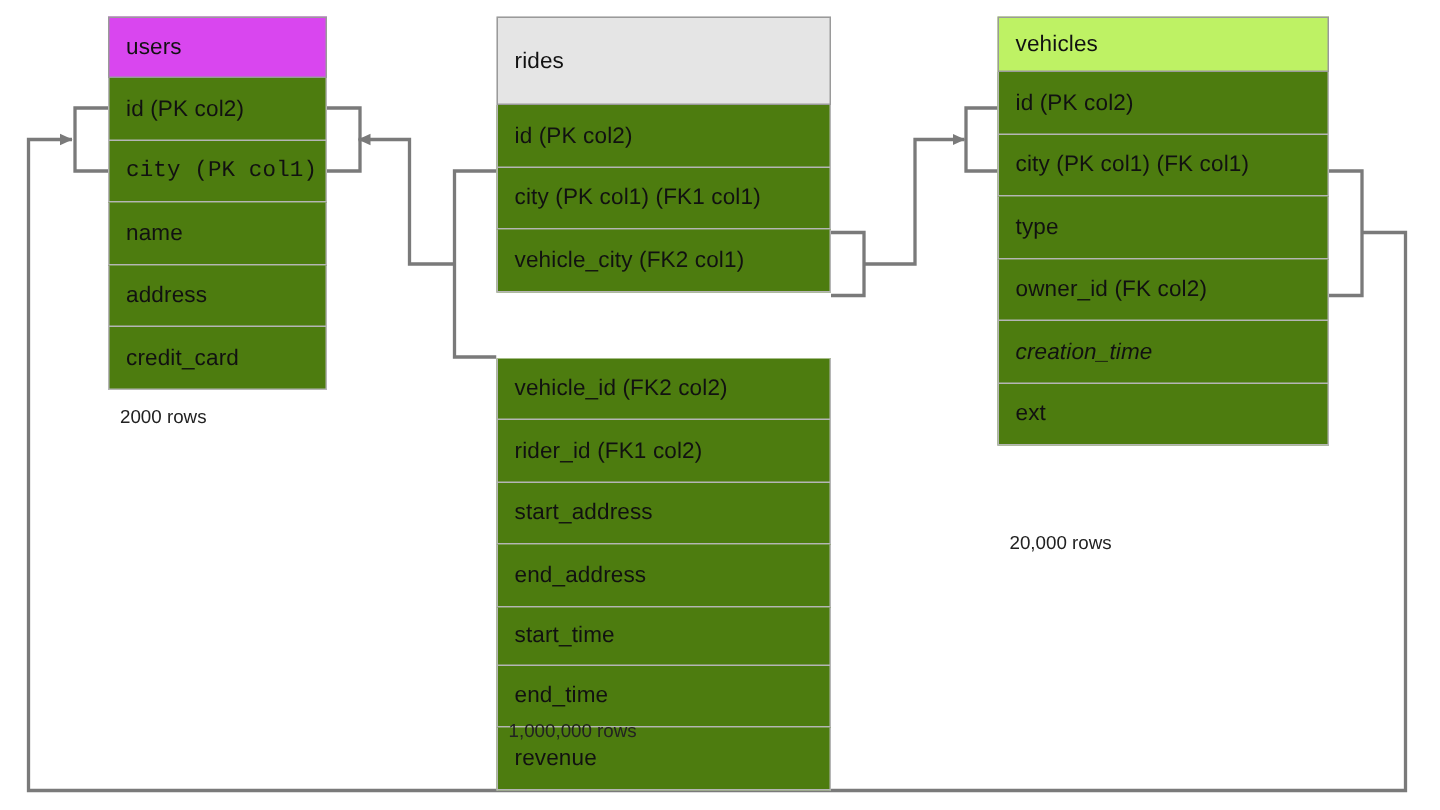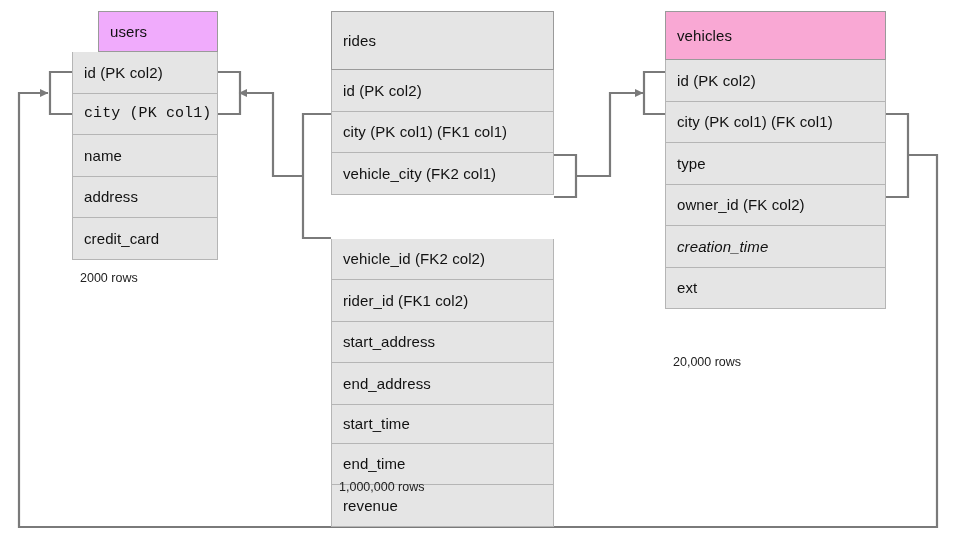--- a/index.html
+++ b/index.html
@@ -41,21 +41,21 @@
     color: #111111;
     display: flex;
     align-items: center;
     padding-left: 11px;
     letter-spacing: 0.1px;
   }
   .entity .row {
     box-sizing: border-box;
     border: 1px solid #b5b5b5;
     border-top: none;
-    background: #e5e5e5;
+    background: #4d7c0f;
     font-size: 15px;
     color: #111111;
     display: flex;
     align-items: center;
     padding-left: 11px;
     letter-spacing: 0.1px;
   }
   .rowcount {
     position: absolute;
     font-size: 12.5px;
@@ -98,21 +98,21 @@
       <path d="M886,114 L908,114 L908,197 L886,197"></path>
 
       <path d="M908,155 L937,155 L937,527 L19,527 L19,93 L48,93" marker-end="url(#arrowL)"></path>
 
       <path d="M72,72 L50,72 L50,114 L72,114"></path>
     </g>
   </svg>
 
   <div id="entities-layer">
       <div class="entity" style="left: 72px; top: 11px; width: 146px;">
-        <div class="hdr" style="height: 41px; background: #f0abfc; margin-left: 26px;">users</div>
+        <div class="hdr" style="height: 41px; background: #d946ef;">users</div>
         <div class="row" style="height: 41.5px;">
           <span>id (PK col2)</span>
         </div>
         <div class="row" style="height: 41.5px; font-family: Liberation Mono, monospace;">
           <span>city (PK col1)</span>
         </div>
         <div class="row" style="height: 41.5px;">
           <span>name</span>
         </div>
         <div class="row" style="height: 41.5px;">
@@ -151,21 +151,21 @@
         </div>
         <div class="row" style="height: 41.5px;">
           <span>end_time</span>
         </div>
         <div class="row" style="height: 41.5px;">
           <span>revenue</span>
         </div>
       </div>
       <div class="rowcount" style="left: 339px; top: 480px;">1,000,000 rows</div>
       <div class="entity" style="left: 665px; top: 11px; width: 221px;">
-        <div class="hdr" style="height: 49px; background: #f9a8d4;">vehicles</div>
+        <div class="hdr" style="height: 37px; background: #bef264;">vehicles</div>
         <div class="row" style="height: 41.5px;">
           <span>id (PK col2)</span>
         </div>
         <div class="row" style="height: 41.5px;">
           <span>city (PK col1) (FK col1)</span>
         </div>
         <div class="row" style="height: 41.5px;">
           <span>type</span>
         </div>
         <div class="row" style="height: 41.5px;">

